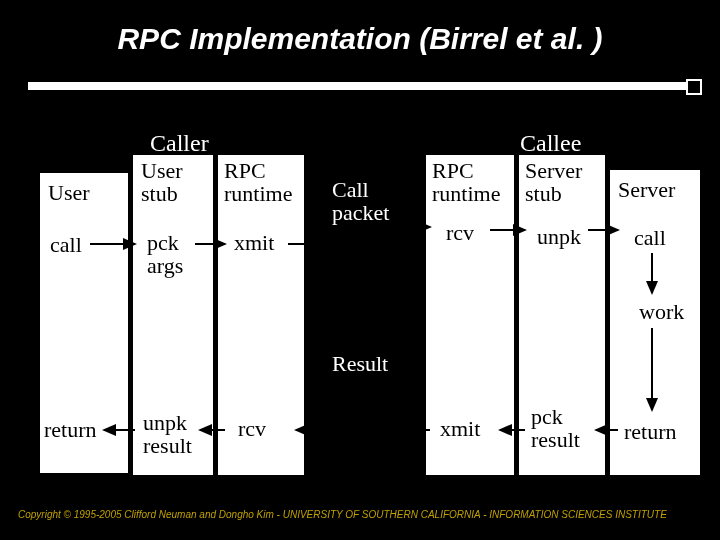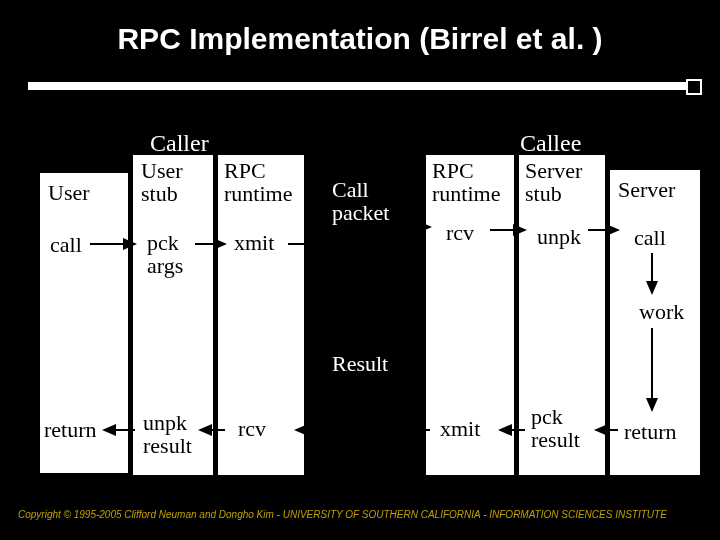--- a/index.html
+++ b/index.html
@@ -20,20 +20,21 @@
   .title {
     position: absolute;
     top: 22px;
     left: 0;
     width: 720px;
     text-align: center;
     font-family: Arial, Helvetica, sans-serif;
     font-weight: 900;
     font-size: 30px;
     color: #fff;
+    font-style: italic;
   }
   .rule {
     position: absolute;
     top: 82px;
     left: 28px;
     width: 664px;
     height: 8px;
     background: #fff;
   }
   .rule-notch {

